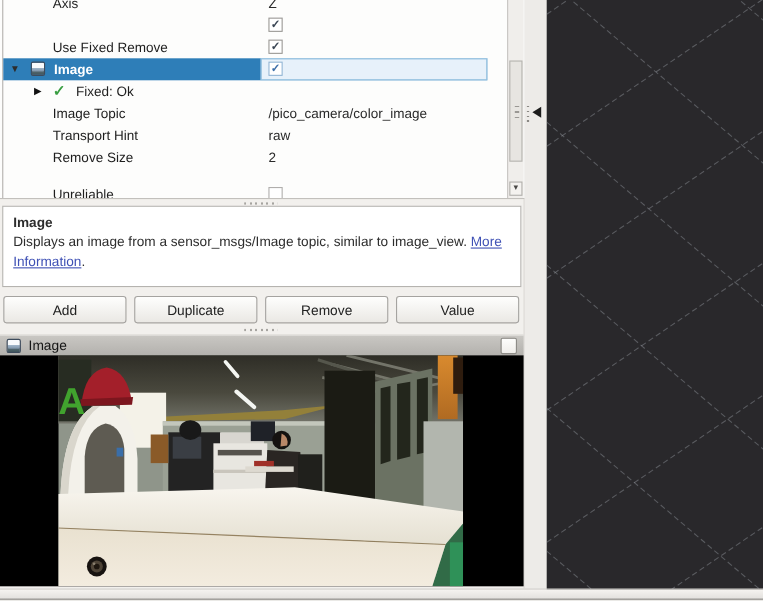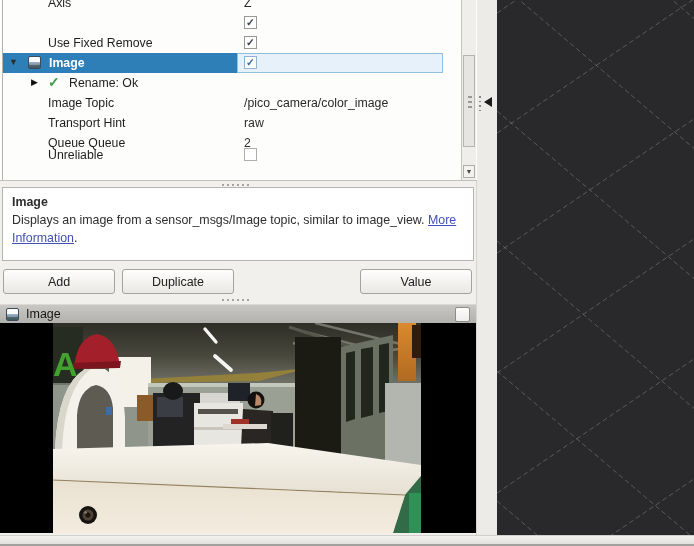--- a/index.html
+++ b/index.html
@@ -125,39 +125,39 @@
         <span class="selval">
           <span class="cbox">
               <i>✓</i>
             </span>
         </span>
       </div>
 
       <div class="trow" style="top:73px">
         <span class="exp2">▶</span>
         <span class="okmark">✓</span>
-        <span class="rlabel" style="left:66px">Rename: Ok</span>
+        <span class="rlabel" style="left:66px">Fixed: Ok</span>
       </div>
 
       <div class="trow" style="top:93px">
         <span class="rlabel">Image Topic</span>
         <span class="rvaltext">/pico_camera/color_image</span>
       </div>
 
       <div class="trow" style="top:113px">
         <span class="rlabel">Transport Hint</span>
         <span class="rvaltext">raw</span>
       </div>
 
       <div class="trow" style="top:133px">
-        <span class="rlabel">Queue Queue</span>
+        <span class="rlabel">Remove Size</span>
         <span class="rvaltext">2</span>
       </div>
 
-      <div class="trow" style="top:145px">
+      <div class="trow" style="top:167px">
         <span class="rlabel">Unreliable</span>
         <span class="cbox" style="border-color:#b0aeac">
             <i></i>
           </span>
       </div>
 
       <div class="vscroll">
         <div class="vthumb">
             <div class="vgrip"></div>
           </div>
@@ -167,20 +167,21 @@
 
     <div class="hdots" style="top:183px"></div>
 
     <div class="desc">
       <span class="dtitle">Image</span><br>
       <span>Displays an image from a sensor_msgs/Image topic, similar to image_view. </span><a>More Information</a><span>.</span>
     </div>
 
     <div class="btn" style="left:122px">Duplicate</div>
     <div class="btn" style="left:3px">Add</div>
+    <div class="btn" style="left:241px">Remove</div>
     <div class="btn" style="left:360px">Value</div>
 
     <div class="hdots" style="top:298px"></div>
 
     <div class="ipanel">
       <div class="ihead">
         <span class="ricon"></span>
         <span class="ititle">Image</span>
         <span class="ifloat"></span>
       </div>

